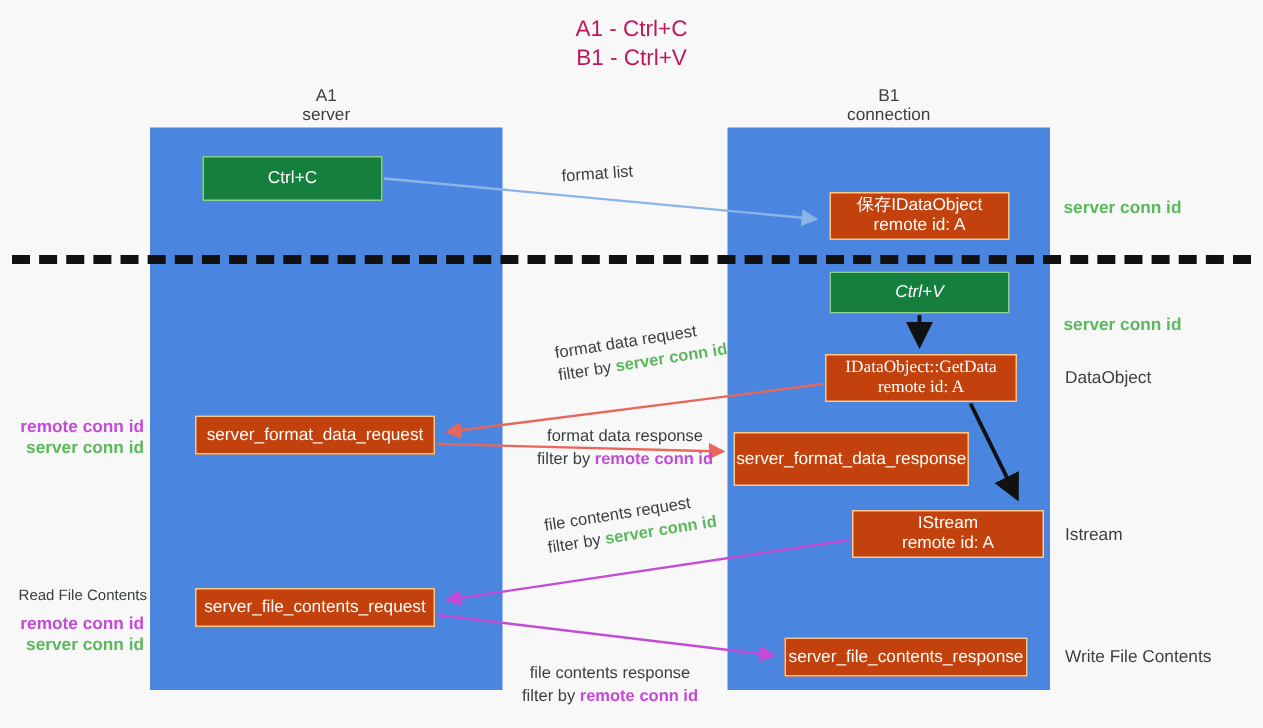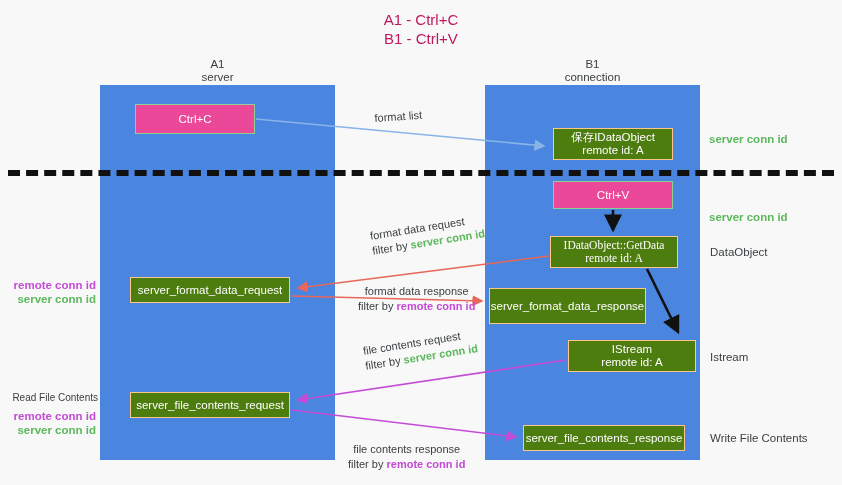--- a/index.html
+++ b/index.html
@@ -62,27 +62,27 @@
     display: flex;
     flex-direction: column;
     align-items: center;
     justify-content: center;
     color: #ffffff;
     font-size: 11.5px;
     line-height: 13px;
     text-align: center;
     border: 1px solid rgba(255,255,255,0.35);
   }
-  .node.green { background: #ec4899; border-color: #8ed08f; }
-  .node.orange { background: #4d7c0f; border-color: #fdc789; }
+  .node.green { background: #15803d; border-color: #8ed08f; }
+  .node.orange { background: #c2410c; border-color: #fdc789; }
   .node .sub { font-size: 11.5px; }
 
   #n-ctrlc { left: 135px; top: 104px; width: 120px; height: 30px; }
   #n-save  { left: 553px; top: 128px; width: 120px; height: 32px; }
-  #n-ctrlv { left: 553px; top: 181px; width: 120px; height: 28px; }
+  #n-ctrlv { left: 553px; top: 181px; width: 120px; height: 28px; font-style: italic; }
   #n-getdata { left: 550px; top: 236px; width: 128px; height: 32px; font-family: Liberation Serif, serif; }
   #n-istream { left: 568px; top: 340px; width: 128px; height: 32px; }
   #n-sfdreq { left: 130px; top: 277px; width: 160px; height: 26px; }
   #n-sfdres { left: 489px; top: 288px; width: 157px; height: 36px; }
   #n-sfcreq { left: 130px; top: 392px; width: 160px; height: 26px; }
   #n-sfcres { left: 523px; top: 425px; width: 162px; height: 26px; }
 
   
   #divider {
     left: 8px; top: 170px;

